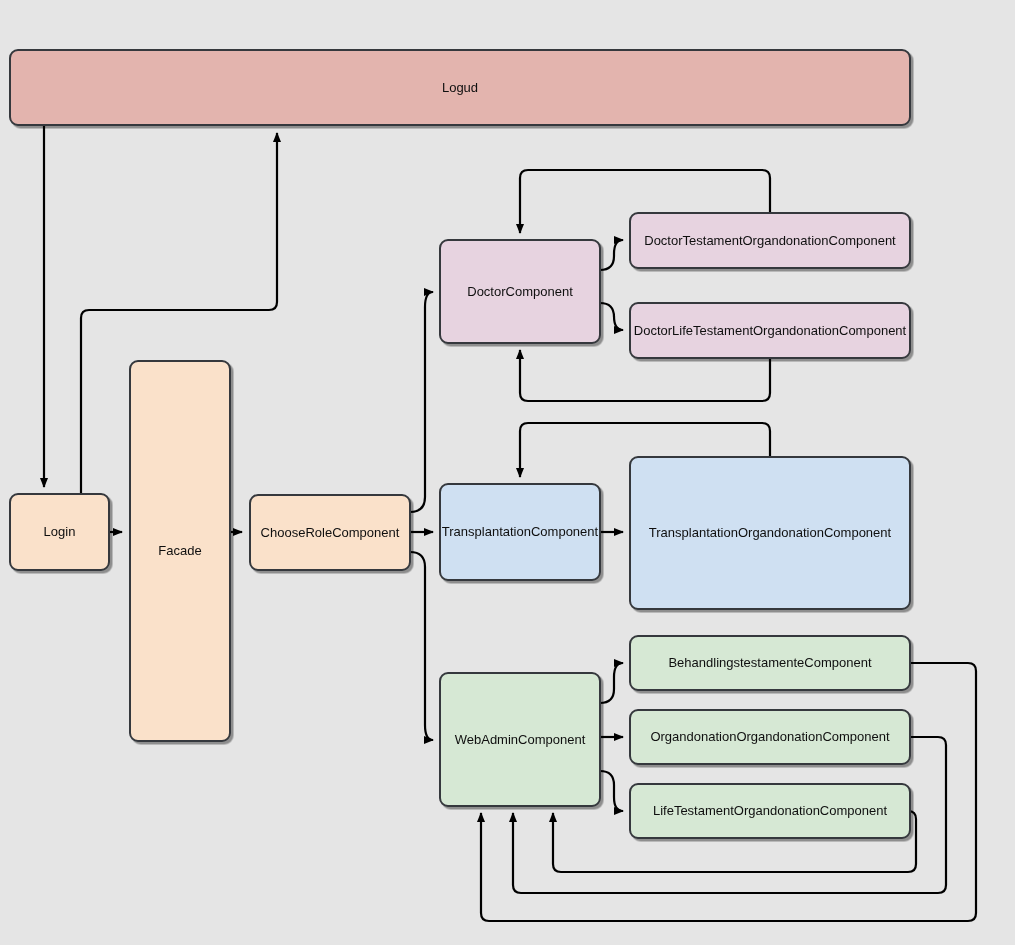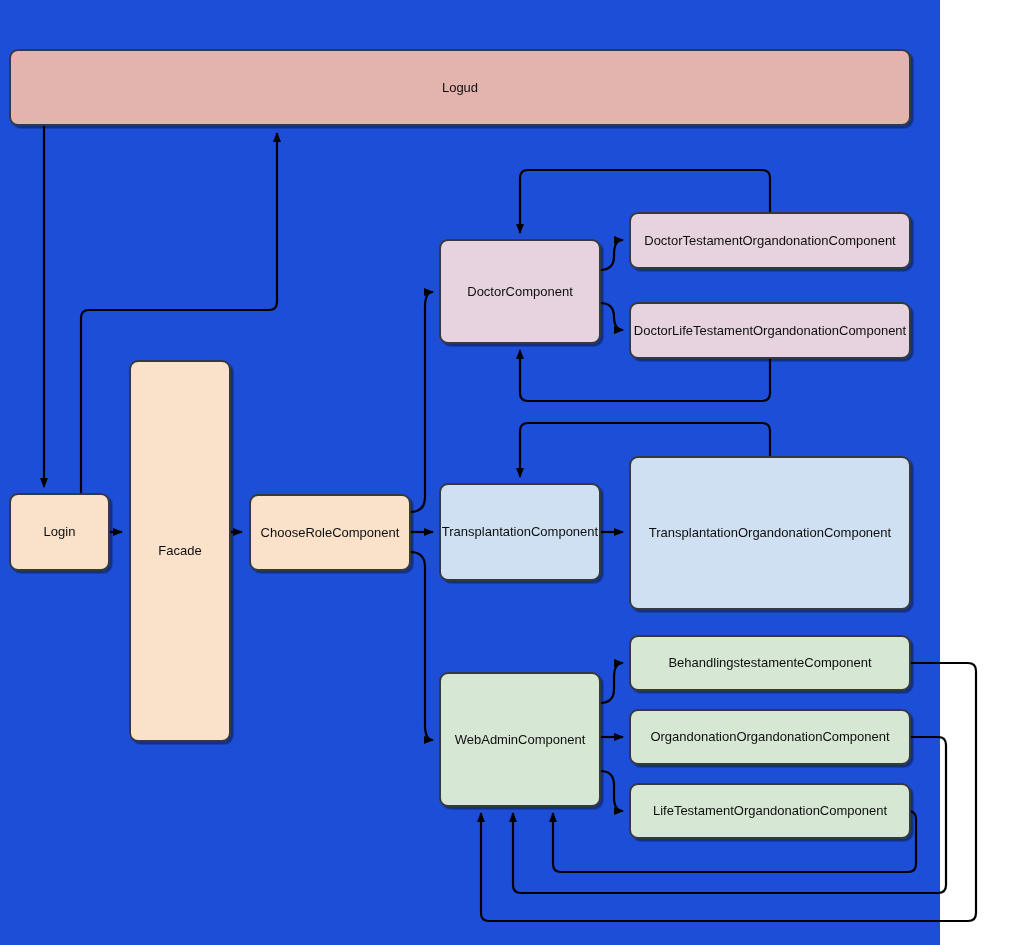--- a/index.html
+++ b/index.html
@@ -9,23 +9,23 @@
     background: #ffffff;
   }
   body {
     width: 1015px;
     height: 945px;
     font-family: "Liberation Sans", sans-serif;
     overflow: hidden;
   }
   #diagram-root {
     position: relative;
-    width: 940px;
+    width: 1015px;
     height: 945px;
-    background: #1d4ed8;
+    background: #e5e5e5;
   }
   svg#diagram-svg {
     position: absolute;
     top: 0;
     left: 0;
     width: 1015px;
     height: 945px;
     display: block;
   }
   .node-rect {

